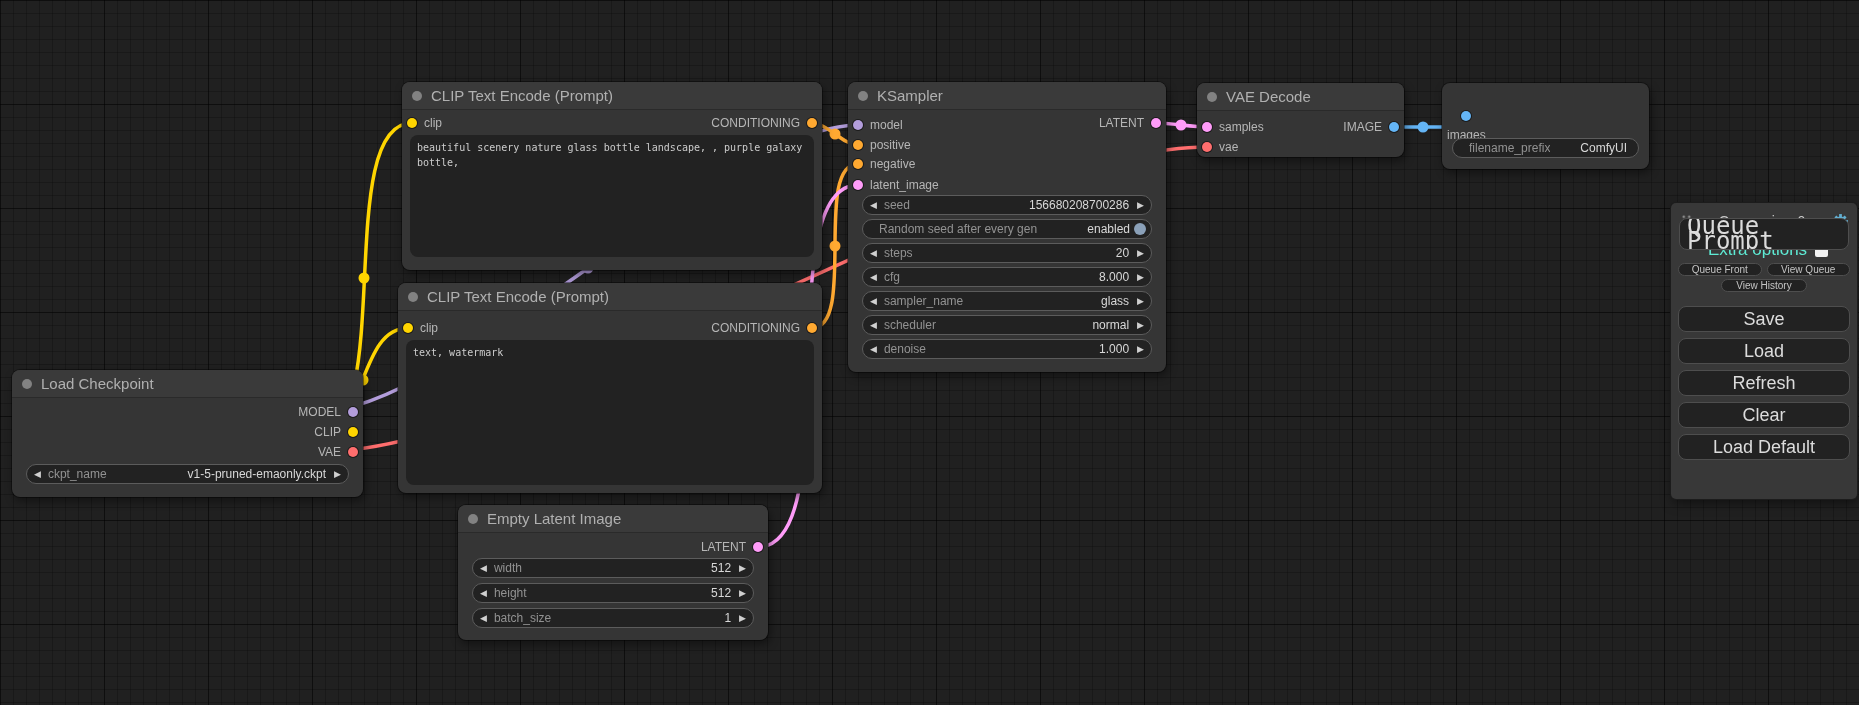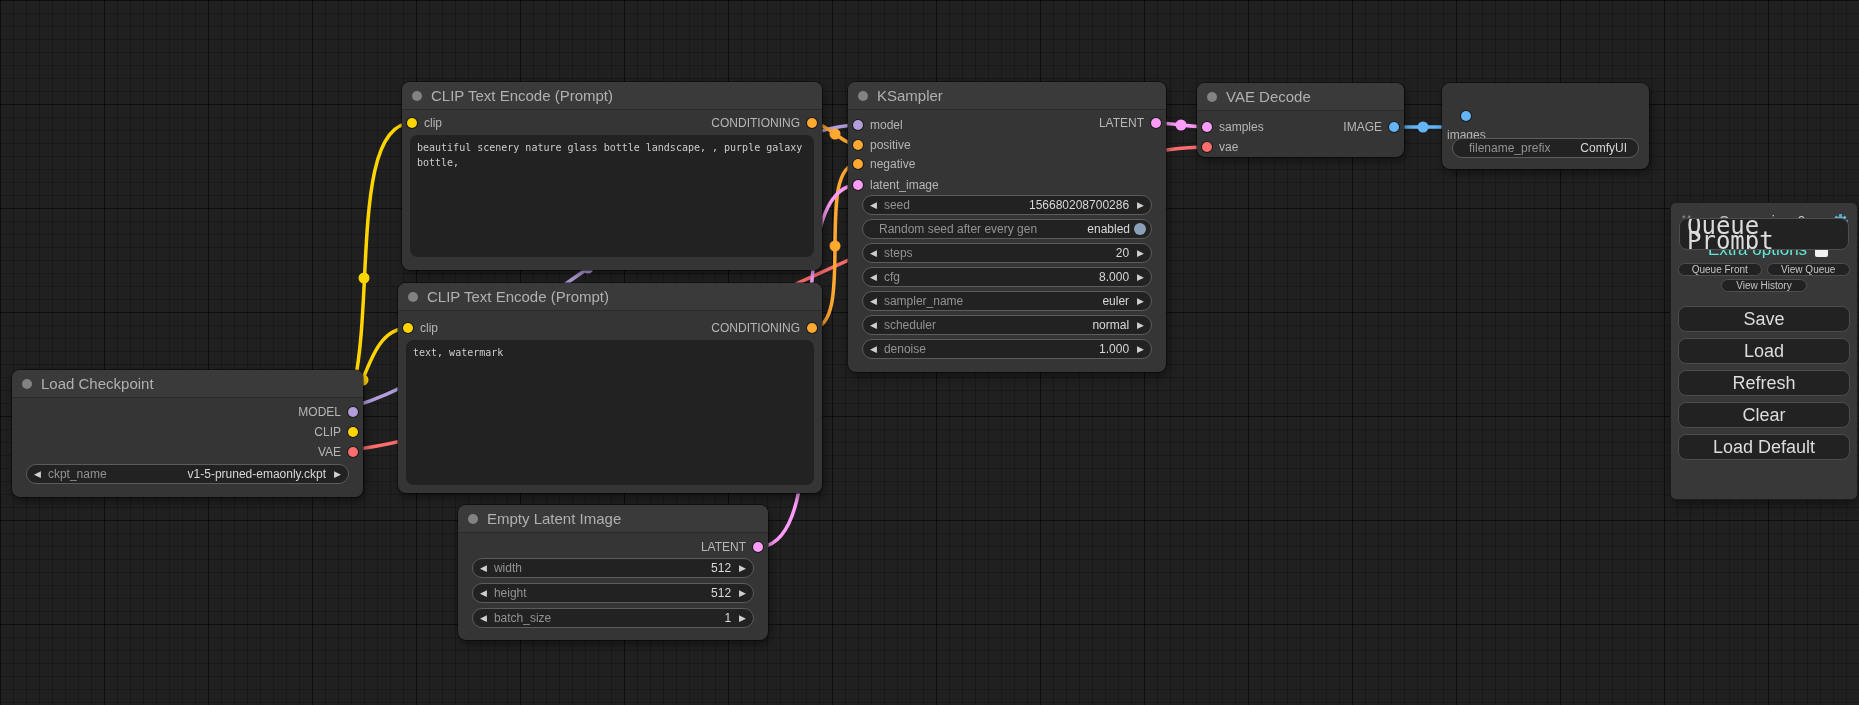--- a/index.html
+++ b/index.html
@@ -230,21 +230,21 @@
     </div>
     <div class="widget" style="top:185px;">
       <span class="warrow">◀</span>
       <span class="wlabel">cfg</span>
       <span class="wvalue">8.000</span>
       <span class="warrow">▶</span>
     </div>
     <div class="widget" style="top:209px;">
       <span class="warrow">◀</span>
       <span class="wlabel">sampler_name</span>
-      <span class="wvalue">euler</span>
+      <span class="wvalue">glass</span>
       <span class="warrow">▶</span>
     </div>
     <div class="widget" style="top:233px;">
       <span class="warrow">◀</span>
       <span class="wlabel">scheduler</span>
       <span class="wvalue">normal</span>
       <span class="warrow">▶</span>
     </div>
     <div class="widget" style="top:257px;">
       <span class="warrow">◀</span>

